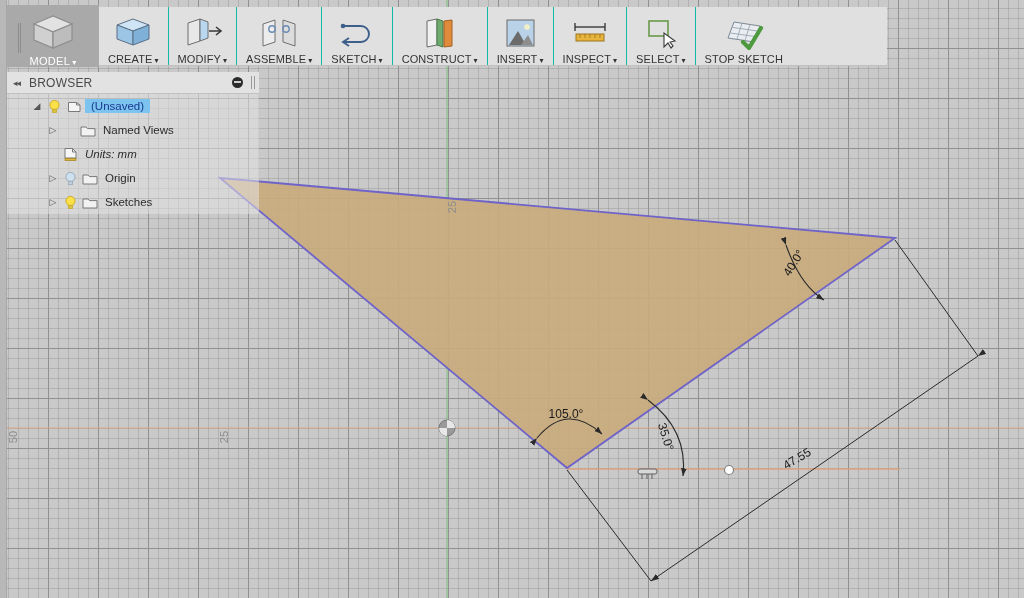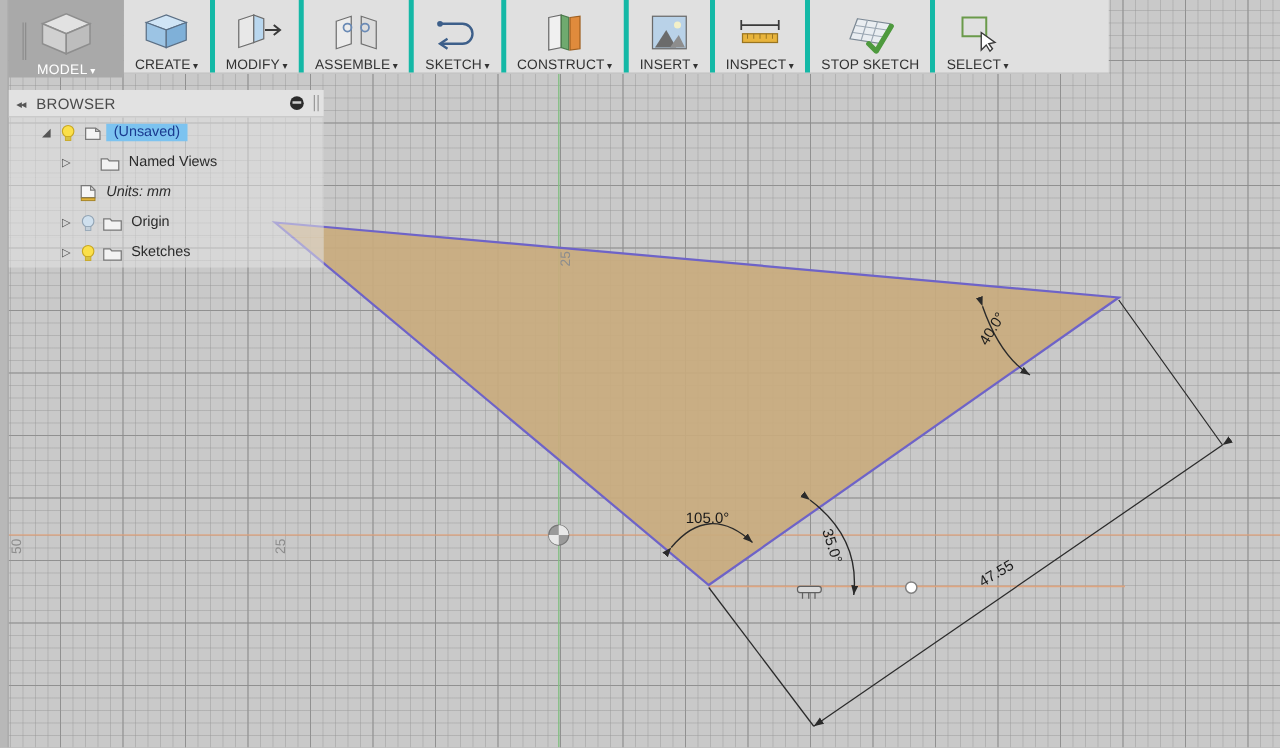--- a/index.html
+++ b/index.html
@@ -26,21 +26,21 @@
 
   
   .left-strip {
     position: absolute; left: 0; top: 0; width: 7px; height: 598px;
     background: #b8b8b8; border-right: 1px solid #a8a8a8;
   }
 
   
   .toolbar {
     position: absolute; left: 7px; top: 0; width: 880px; height: 72px;
-    display: flex; align-items: flex-start;
+    display: flex; align-items: center;
   }
   .model-block {
     width: 92px; background: #a9a9a9;
     display: flex; flex-direction: column; align-items: center;
     justify-content: flex-start; padding-top: 6px; position: relative;
   }
   .grip {
     position: absolute; left: 11px; top: 18px; width: 3px; height: 30px;
     border-left: 1px solid #8d8d8d; border-right: 1px solid #8d8d8d;
   }
@@ -49,21 +49,21 @@
     font-size: 11px; color: #ffffff; letter-spacing: .3px; margin-top: 4px;
     white-space: nowrap;
   }
   .ribbon {
     flex: 1; background: #e0e0e0;
     display: flex; align-items: stretch; border-bottom: 1px solid #c0c0c0;
   }
   .tool {
     display: flex; flex-direction: column; align-items: center;
     justify-content: flex-start; padding: 6px 9px 0 9px;
-    border-right: 4px solid #14b8a6; min-width: 62px; cursor: default;
+    border-right: 1px solid #14b8a6; min-width: 62px; cursor: default;
   }
   .tool:last-child { border-right: none; }
   .tool .ti { height: 40px; display: flex; align-items: center; justify-content: center; }
   .tool .tl {
     font-size: 11px; color: #333; white-space: nowrap; letter-spacing: .1px;
   }
   .caret { font-size: 8px; margin-left: 2px; }
 
   
   .browser {
@@ -282,43 +282,43 @@
             </g>
           </svg>
         </div>
         <div class="tl"><span>INSPECT</span><span class="caret">▾</span></div>
       </div>
 
 
       <div class="tool">
         <div class="ti">
           <svg viewBox="0 0 44 34" width="44" height="34">
+            <rect x="10" y="5" width="19" height="15" fill="none" stroke="#6a9a4a" stroke-width="1.6"></rect>
+            <polygon points="25,17 25,31 29,27 32,32 34,30 31,26 36,25" fill="#ffffff" stroke="#3a3a3a" stroke-width="1.1"></polygon>
+          </svg>
+        </div>
+        <div class="tl"><span>SELECT</span><span class="caret">▾</span></div>
+      </div>
+
+      <div class="tool">
+        <div class="ti">
+          <svg viewBox="0 0 44 34" width="44" height="34">
             <polygon points="12,6 38,10 32,26 6,22" fill="#e9edf1" stroke="#7b8894" stroke-width="1"></polygon>
             <g stroke="#9aa6b2" stroke-width="0.9">
               <line x1="20" y1="7" x2="15" y2="23"></line>
                 <line x1="28" y1="8.4" x2="23" y2="24.3"></line>
               <line x1="10.6" y1="11.4" x2="35.5" y2="15"></line>
                 <line x1="8.4" y1="17" x2="33.5" y2="20.6"></line>
             </g>
             <path d="M21,26 L27,32 L39,12" fill="none" stroke="#4e9a3e" stroke-width="4.2" stroke-linecap="round" stroke-linejoin="round"></path>
           </svg>
         </div>
         <div class="tl"><span>STOP SKETCH</span></div>
       </div>
 
-      <div class="tool">
-        <div class="ti">
-          <svg viewBox="0 0 44 34" width="44" height="34">
-            <rect x="10" y="5" width="19" height="15" fill="none" stroke="#6a9a4a" stroke-width="1.6"></rect>
-            <polygon points="25,17 25,31 29,27 32,32 34,30 31,26 36,25" fill="#ffffff" stroke="#3a3a3a" stroke-width="1.1"></polygon>
-          </svg>
-        </div>
-        <div class="tl"><span>SELECT</span><span class="caret">▾</span></div>
-      </div>
-
     </div>
   </div>
 
   <div class="browser">
     <span class="collapse-ic">◂◂</span>
     <span class="browser-title">BROWSER</span>
     <span class="browser-dot"></span>
     <span class="browser-handle"></span>
   </div>
 

